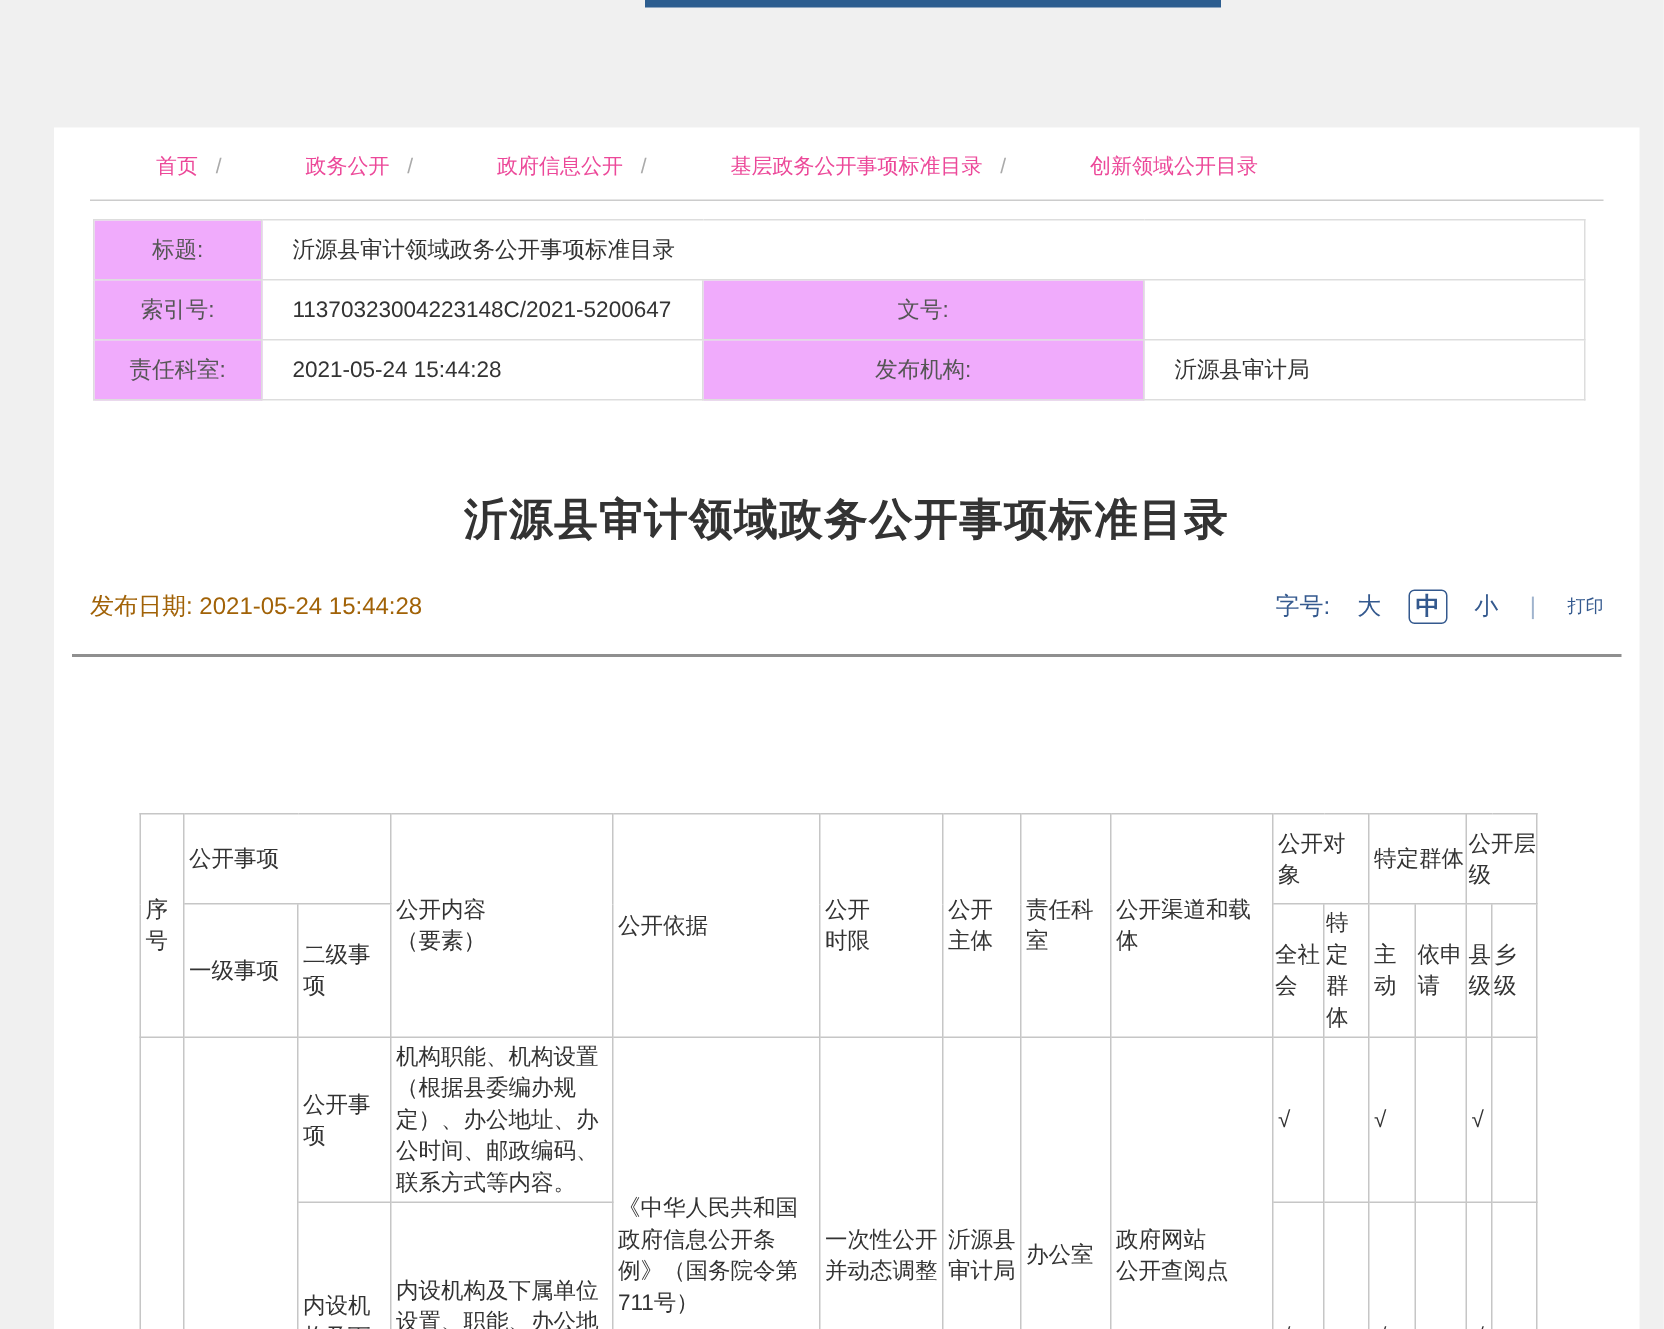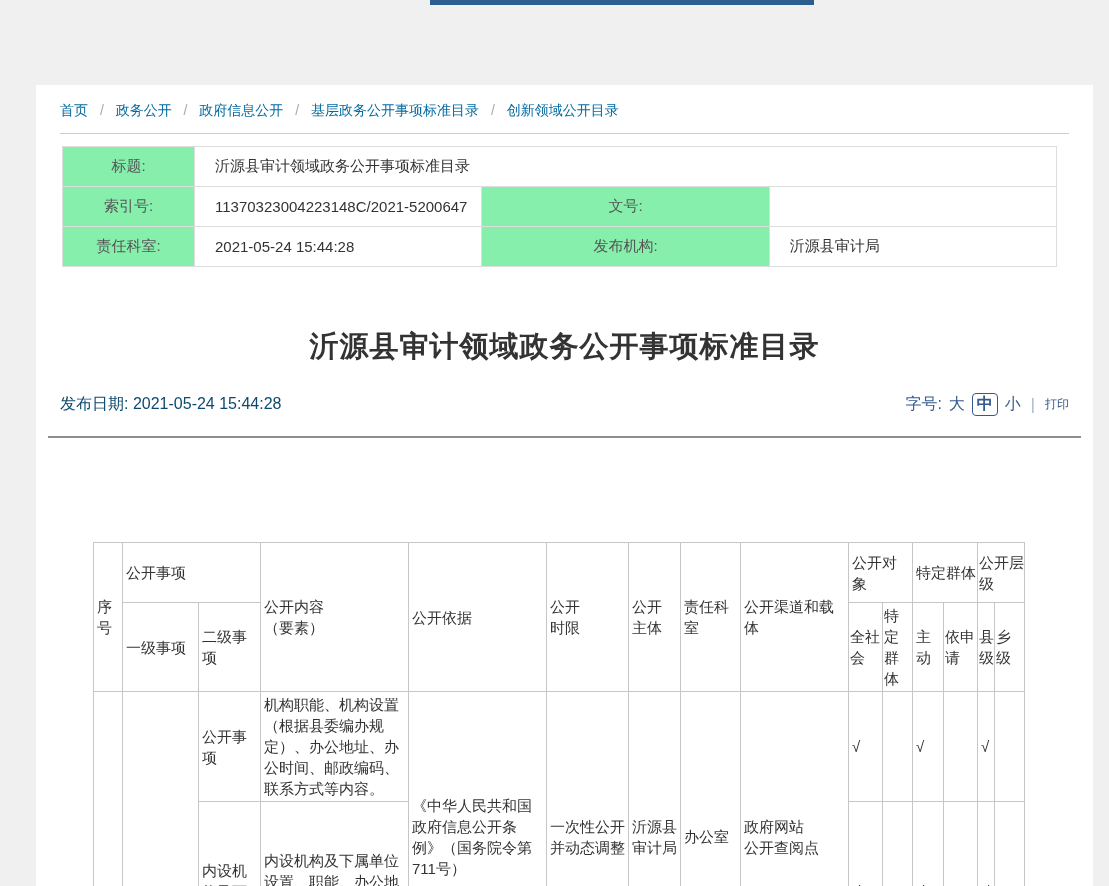--- a/index.html
+++ b/index.html
@@ -6,39 +6,39 @@
   html,body { width:1109px; height:886px; overflow:hidden;
     font-family:"Liberation Sans","DejaVu Sans",sans-serif; background:#f0f0f0; }
 
   .topbar-fragment { position:absolute; left:430px; top:0; width:384px; height:5px; }
 
   .card { position:absolute; left:36px; top:85px; width:1057px; height:801px;
     background:#ffffff; overflow:hidden; }
 
   
   .breadcrumb { padding:17px 24px 13px 24px; font-size:14px; color:#999; }
-  .breadcrumb a { color:#0369a1; text-decoration:none; cursor:pointer; }
+  .breadcrumb a { color:#ec4899; text-decoration:none; cursor:pointer;margin-left:44px; }
   .crumb-sep { margin:0 8px; color:#aaa; }
   .hr1 { border-top:1px solid #ccc; margin:0 24px; }
 
   
   .meta-table { border-collapse:collapse; table-layout:fixed; width:995px;
     margin:12px 36px 0 26px; font-size:15px; }
   .meta-table td { border:1px solid #ddd; height:40px; vertical-align:middle; }
-  .meta-label { background:#86efac; color:#555; text-align:center; width:132px; }
+  .meta-label { background:#f0abfc; color:#555; text-align:center; width:112px; }
   .meta-label2 { width:119px; }
   .meta-value { color:#333; padding-left:20px; text-align:left; }
 
   
   .article-title { margin-top:60px; text-align:center; font-size:29px;
     font-weight:bold; color:#333; letter-spacing:1px; }
   .pub-row { display:flex; justify-content:space-between; align-items:center;
     margin:26px 24px 0 24px; font-size:16px; }
-  .pub-date { color:#0c4a6e;text-align:center; }
-  .font-tools { color:#34598e; display:flex; align-items:center; gap:7px; font-size:16px; }
+  .pub-date { color:#a16207;text-align:center; }
+  .font-tools { color:#34598e; display:flex; align-items:center; gap:18px; font-size:16px; }
   .fs-btn { color:#34598e; cursor:pointer; }
   .fs-btn-active { border:1px solid #34598e; border-radius:4px; padding:0 4px;
     font-weight:bold; }
   .tool-sep { color:#9fb3cd; margin:0 3px; }
   .print-btn { font-size:12px; cursor:pointer; color:#34598e; }
   .hr2 { border-top:2px solid #8f8f8f; margin:20px 12px 0 12px; }
 
   
   .cat-wrap { margin:104px 0 0 57px; }
   .cat-table { border-collapse:collapse; table-layout:fixed; width:931px;

